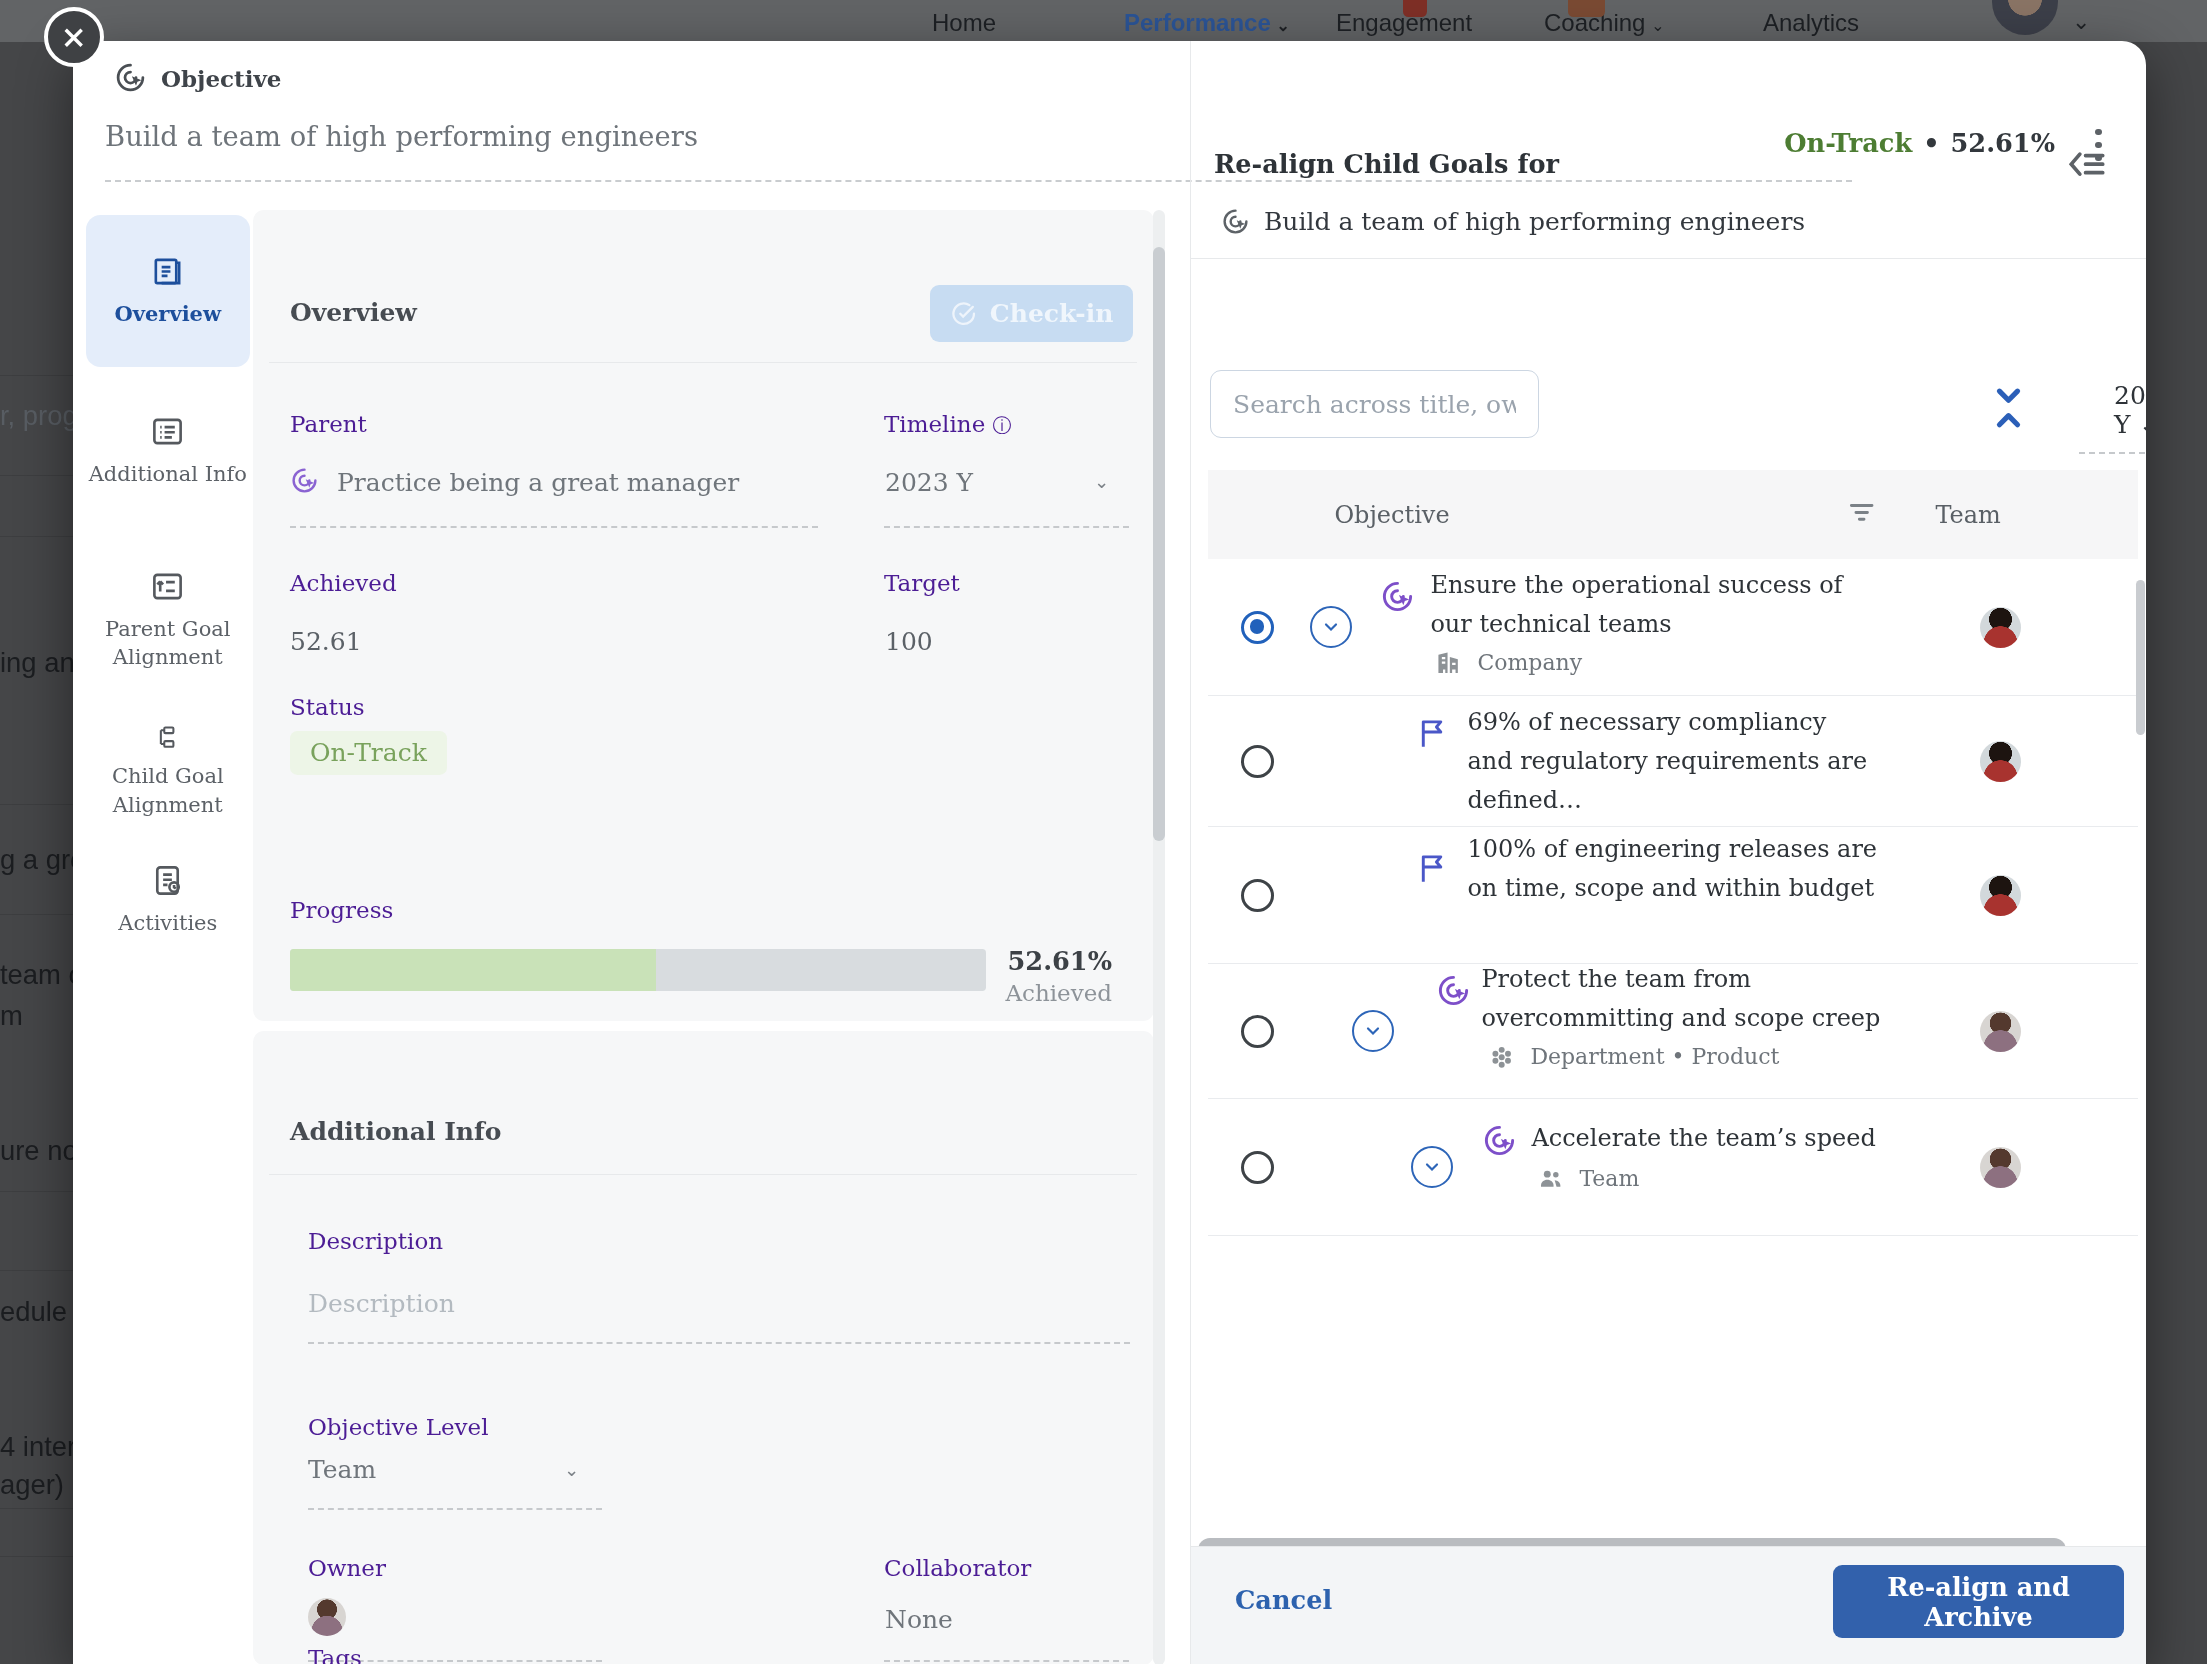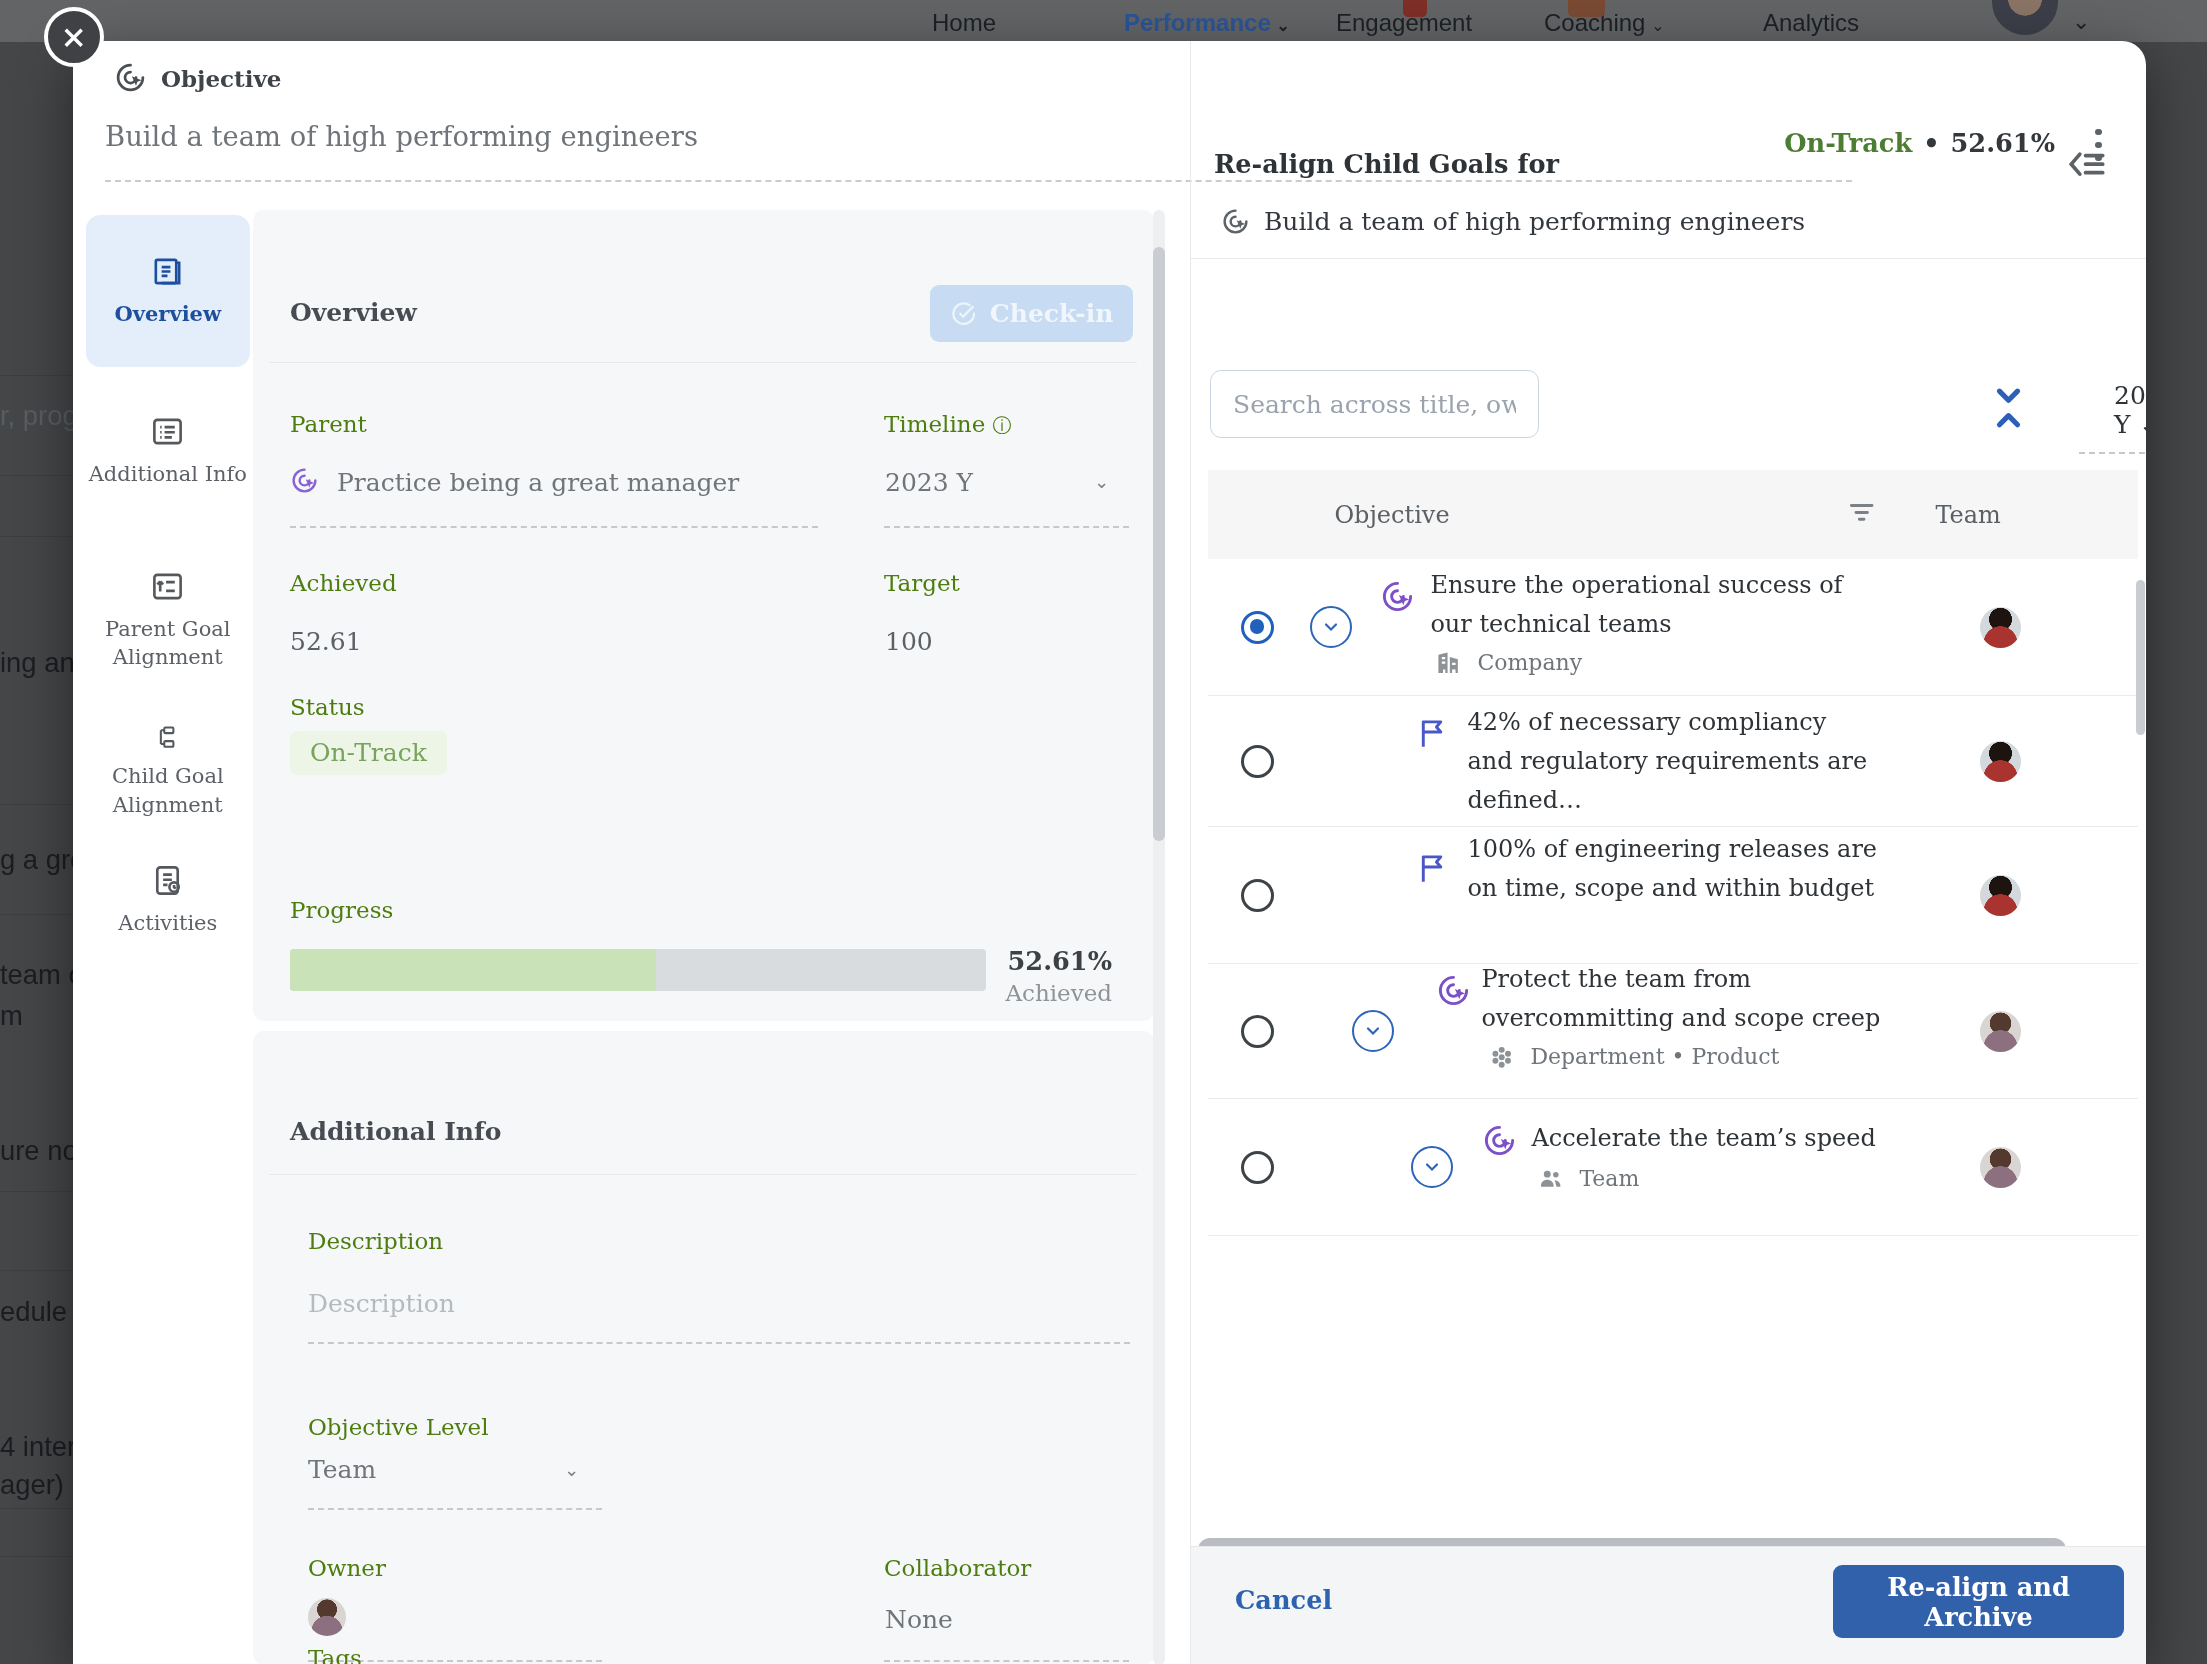--- a/index.html
+++ b/index.html
@@ -53,21 +53,21 @@
   .tab.active { background:#e4edfa; border-radius:14.6px; height:152px; justify-content:center; }
   .tab.active svg { color:#1d4f9c; }
   .tab.active .tlabel { color:#1d4f9c; font-weight:bold; }
 
   
   .card { position:absolute; left:180px; width:901px; background:#f6f7f8; border-radius:11px; overflow:hidden; }
   .card1 { top:169px; height:811px; }
   .card2 { top:990px; height:634px; }
   .card-h { position:absolute; left:37px; font-size:25px; font-weight:bold; color:#474c52; }
   .card-div { position:absolute; left:16.4px; width:868px; border-top:1.8px solid #e7e9eb; }
-  .flabel { position:absolute; font-size:23px; color:#4d7c0f; }
+  .flabel { position:absolute; font-size:23px; color:#4c1d95; }
   .fvalue { position:absolute; font-size:25px; color:#6f757b; }
   .fdash { position:absolute; border-top:2.7px dashed #c6c9cc; }
   .chev-sm { font-size:18.3px; color:#7c8288; }
   .checkin { position:absolute; left:677px; top:75px; width:203px; height:57px; background:#c7dcf2;
              border:none; border-radius:9.1px; color:#f0f6fc; font-size:25px; font-weight:bold;
              display:flex; align-items:center; justify-content:center; gap:12.8px; cursor:pointer; }
   .checkin svg { width:27.4px; height:27.4px; }
   .badge { position:absolute; left:37px; top:521px; padding:7.3px 20px; background:#edf5e7; border-radius:7.3px;
            font-size:25px; color:#79a25c; }
   .pbar { position:absolute; left:37px; top:739px; width:696px; height:42px; background:#d8dcdf; border-radius:3.7px; overflow:hidden; }
@@ -379,21 +379,21 @@
             <span>Company</span>
           </div>
           <span class="avatar av-a row-avatar"></span>
         </div>
 
         <div class="t-row r1">
           <span class="radio"></span>
           <span class="gicon flag"><svg viewBox="0 0 24 24" fill="none" stroke="currentColor" stroke-width="2" stroke-linejoin="round">
                 <path d="M5 21V4h12l-3 3.5 3 3.5H5"></path>
               </svg></span>
-          <div class="rtitle">42% of necessary compliancy and regulatory requirements are defined…</div>
+          <div class="rtitle">69% of necessary compliancy and regulatory requirements are defined…</div>
           <span class="avatar av-a row-avatar"></span>
         </div>
 
         <div class="t-row r2">
           <span class="radio"></span>
           <span class="gicon flag"><svg viewBox="0 0 24 24" fill="none" stroke="currentColor" stroke-width="2" stroke-linejoin="round">
                 <path d="M5 21V4h12l-3 3.5 3 3.5H5"></path>
               </svg></span>
           <div class="rtitle">100% of engineering releases are on time, scope and within budget</div>
           <span class="avatar av-a row-avatar"></span>

